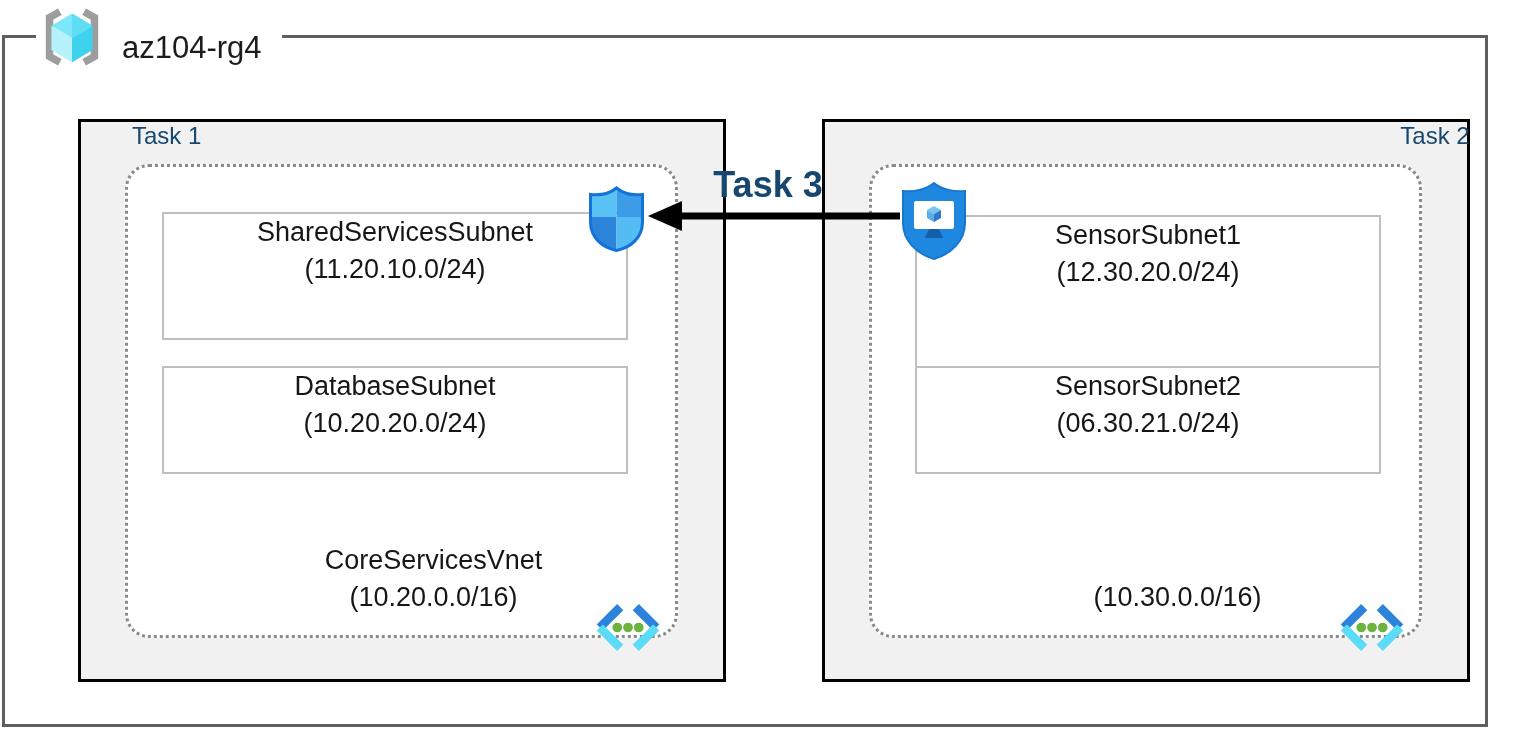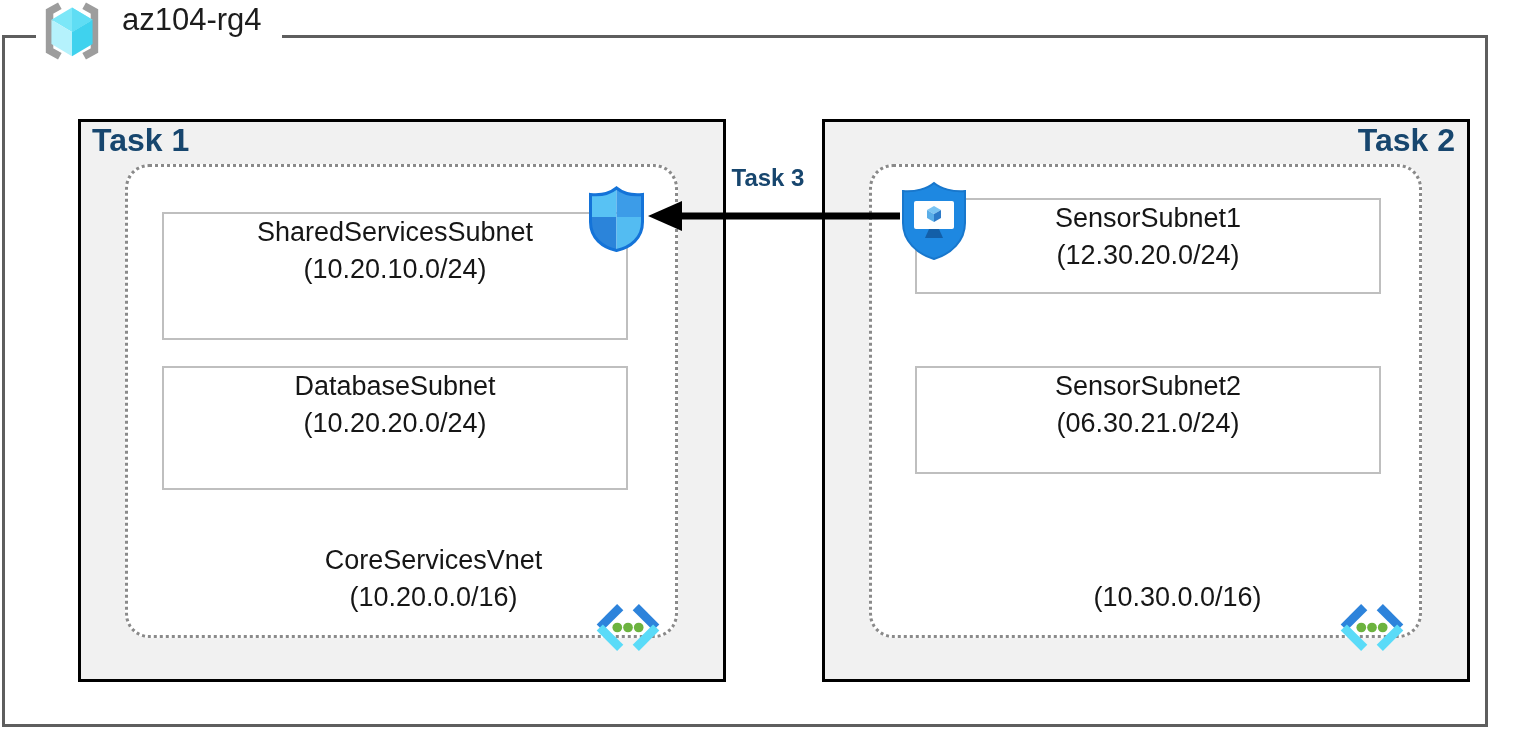--- a/index.html
+++ b/index.html
@@ -6,36 +6,36 @@
   body{
     width:1527px;height:730px;background:#ffffff;position:relative;
     font-family:"Liberation Sans", sans-serif;overflow:hidden;
   }
   .rg-box{
     position:absolute;left:2px;top:35px;width:1486px;height:692px;
     border:3px solid #5E5E5E;box-sizing:border-box;background:#ffffff;
   }
   .rg-header{
     position:absolute;left:36px;top:2px;height:64px;z-index:6;
-    display:flex;align-items:flex-start;gap:18px;background:#ffffff;
+    display:flex;align-items:flex-end;gap:18px;background:#ffffff;
     padding:0 20px 0 4px;
   }
   .rg-title{font-size:31px;color:#1c1c1c;white-space:nowrap;}
   .task-box{
     position:absolute;top:119px;width:648px;height:563px;
     background:#F1F1F1;border:3px solid #000000;box-sizing:border-box;z-index:1;
   }
   .task-box.left{left:78px;}
   .task-box.right{left:822px;}
   .task-label{
-    position:absolute;top:122px;font-size:32px;font-weight:bold;
-    color:#17466E;z-index:2;white-space:nowrap;
+    position:absolute;top:122px;font-size:24px;font-weight:normal;
+    color:#17466E;z-index:2;white-space:nowrap;margin-left:40px;
   }
   .task-label.left{left:92px;}
-  .task-label.right{left:1335px;width:120px;text-align:right;}
+  .task-label.right{left:1335px;width:120px;text-align:center;}
   .vnet-dashed{
     position:absolute;top:164px;width:553px;height:474px;z-index:2;
     border:3px dotted #8A8A8A;border-radius:24px;background:#ffffff;box-sizing:border-box;
   }
   .vnet-dashed.left{left:125px;}
   .vnet-dashed.right{left:869px;}
   .subnet{
     position:absolute;background:#ffffff;border:2px solid #BFBFBF;box-sizing:border-box;
     display:flex;flex-direction:column;justify-content:flex-start;align-items:center;
     font-size:27px;color:#161616;line-height:37px;text-align:center;z-index:3;
@@ -48,21 +48,21 @@
   .vnet-label.left{left:125px;}
   .vnet-label.right{left:869px;}
   .vnet-icon{position:absolute;top:600px;width:72px;height:55px;z-index:4;}
   .vnet-icon.left{left:592px;}
   .vnet-icon.right{left:1336px;}
   .nsg-icon{position:absolute;left:586px;top:186px;width:61px;height:66px;z-index:5;}
   .bastion-icon{position:absolute;left:899px;top:181px;width:70px;height:80px;z-index:5;}
   .arrow-svg{position:absolute;left:646px;top:197px;width:258px;height:38px;z-index:4;}
   .task3-label{
     position:absolute;left:698px;top:164px;width:140px;text-align:center;
-    font-size:24px;font-weight:bold;color:#17466E;z-index:5;
+    font-size:36px;font-weight:bold;color:#17466E;z-index:5;
   }
 </style>
 </head>
 <body>
 
 <div class="rg-box"></div>
 
 <div class="rg-header">
   <svg width="64" height="58" viewBox="0 0 66 62">
     <path d="M20 4 L9 10 L9 52 L20 58" fill="none" stroke="#9D9D9D" stroke-width="8"></path>
@@ -74,23 +74,23 @@
   </svg>
   <span class="rg-title">az104-rg4</span>
 </div>
 
 <div class="task-box left"></div>
 <div class="task-label left">Task 1</div>
 <div class="vnet-dashed left"></div>
 
 <div class="subnet" style="left:162px;top:212px;width:466px;height:128px;">
   <span>SharedServicesSubnet</span>
-  <span>(10.20.10.0/24)</span>
+  <span>(11.20.10.0/24)</span>
 </div>
-<div class="subnet" style="left:162px;top:366px;width:466px;height:124px;">
+<div class="subnet" style="left:162px;top:366px;width:466px;height:108px;">
   <span>DatabaseSubnet</span>
   <span>(10.20.20.0/24)</span>
 </div>
 
 <div class="vnet-label left">
   <span>CoreServicesVnet</span><br>
   <span>(10.20.0.0/16)</span>
 </div>
 
 <svg class="vnet-icon left" viewBox="0 0 74 56">
@@ -100,21 +100,21 @@
   <line x1="66" y1="28" x2="45" y2="49" stroke="#5ADBF8" stroke-width="9"></line>
   <circle cx="26" cy="28" r="5" fill="#6CB33F"></circle>
   <circle cx="37" cy="28" r="5" fill="#6CB33F"></circle>
   <circle cx="48" cy="28" r="5" fill="#6CB33F"></circle>
 </svg>
 
 <div class="task-box right"></div>
 <div class="task-label right">Task 2</div>
 <div class="vnet-dashed right"></div>
 
-<div class="subnet" style="left:915px;top:198px;width:466px;height:96px;">
+<div class="subnet" style="left:915px;top:215px;width:466px;height:156px;">
   <span>SensorSubnet1</span>
   <span>(12.30.20.0/24)</span>
 </div>
 <div class="subnet" style="left:915px;top:366px;width:466px;height:108px;">
   <span>SensorSubnet2</span>
   <span>(06.30.21.0/24)</span>
 </div>
 
 <div class="vnet-label right">
   <br>

